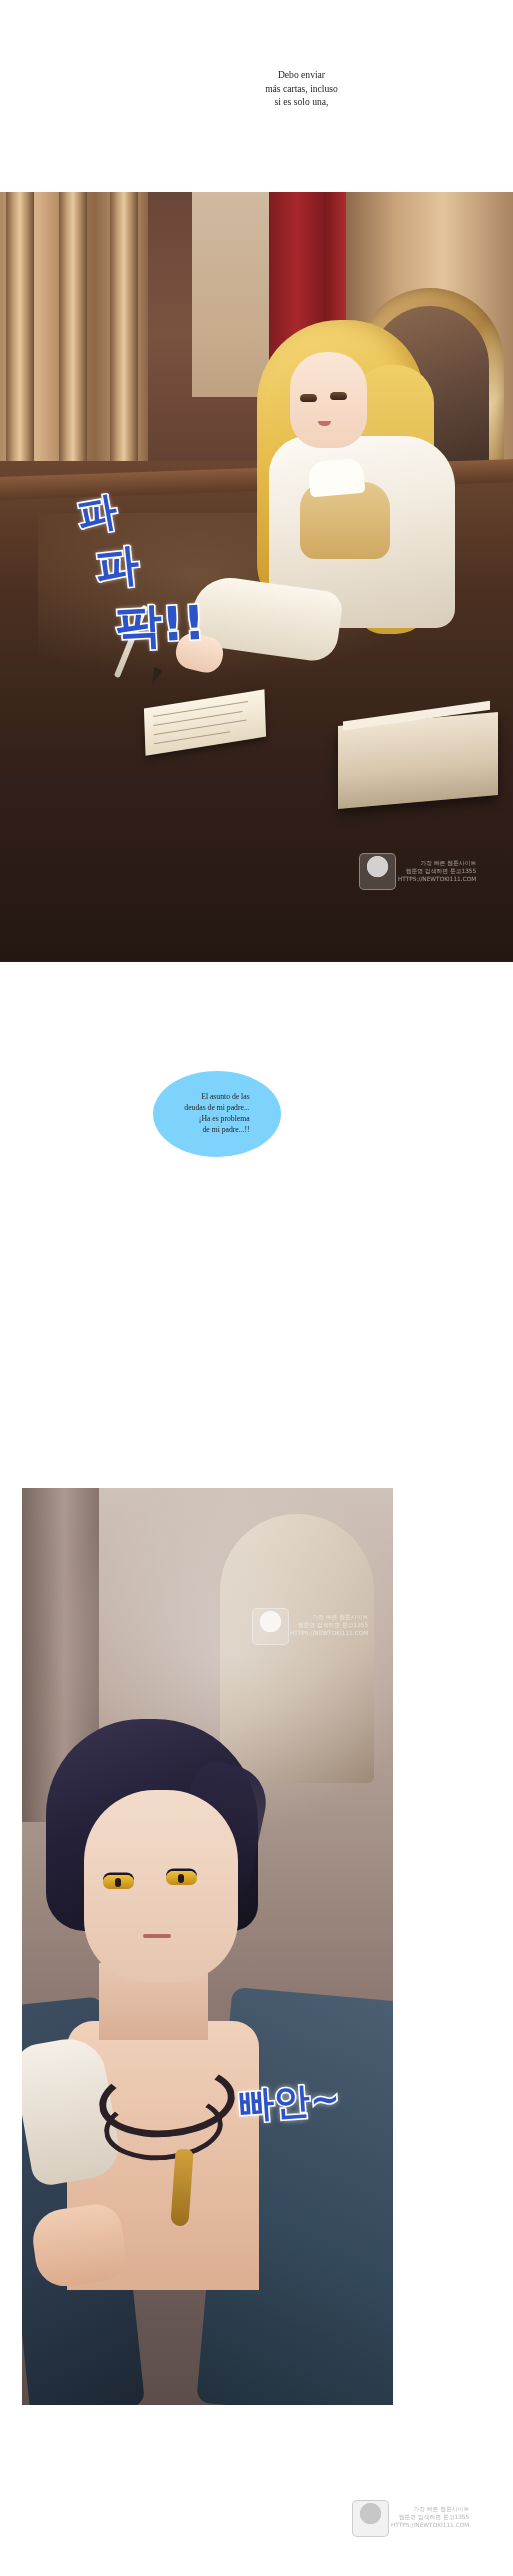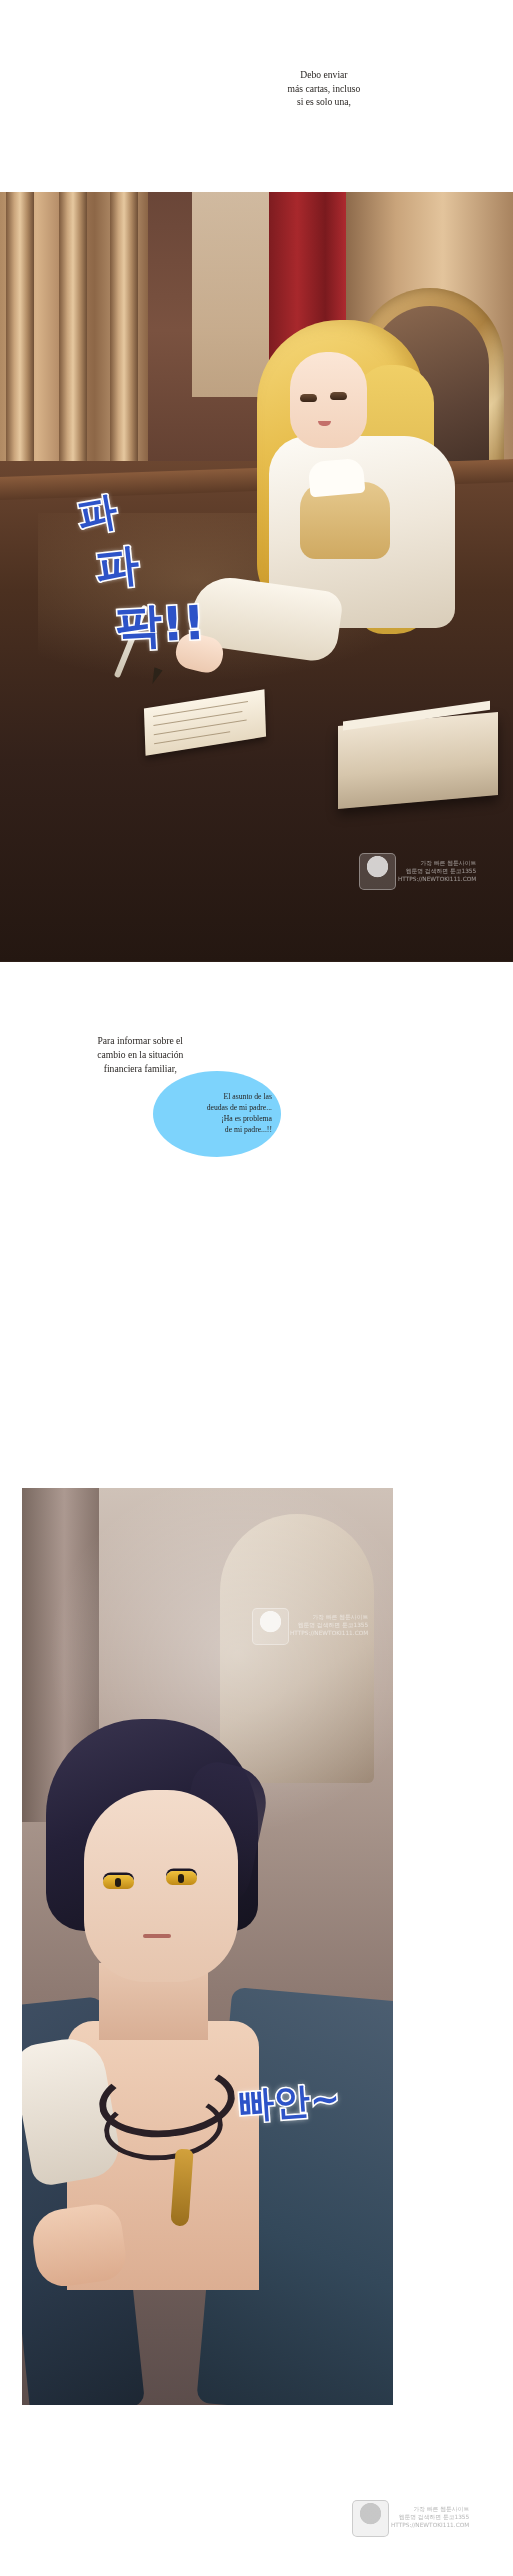--- a/index.html
+++ b/index.html
@@ -219,21 +219,21 @@
   }
   #sfx-pa-1 { left: 77px; top: 302px; font-size: 40px; transform: rotate(-10deg); }
   #sfx-pa-2 { left: 95px; top: 353px; font-size: 44px; transform: rotate(-6deg); }
   #sfx-pa-3 { left: 115px; top: 411px; font-size: 47px; transform: rotate(-3deg); }
 
   
   .bubble-burst {
     position: absolute;
     display: flex;
     align-items: center;
-    justify-content: flex-end;
+    justify-content: center;
     text-align: center;
     color: #231f1c;
     background: #ffffff;
     border-radius: 50%;
     box-shadow:
       0 0 0 1.9px #ffffff,
       0 0 0 3.8px rgba(255,255,255,0.6);
   }
   .bubble-burst::before {
     content: "";
@@ -502,25 +502,20 @@
 si es solo una,</div>
   </div>
 
   <div class="watermark-logo" id="wm-1-logo"></div>
   <div class="watermark" id="wm-1">가장 빠른 웹툰사이트
 웹툰명 검색하면 툰코1355
 HTTPS://NEWTOKI111.COM</div>
 
   <div class="gutter" id="gutter-2"></div>
 
-  <div class="bubble-burst" id="bubble-mid">
-    <div class="bubble-text">Para informar sobre el
-cambio en la situación
-financiera familiar,</div>
-  </div>
   <div class="bubble-burst" id="bubble-small">
     <div class="bubble-text">El asunto de las
 deudas de mi padre...
 ¡Ha es problema
 de mi padre...!!</div>
   </div>
 
   <div class="panel" id="panel-man">
     <div class="man-bg-pillar"></div>
     <div class="man-bg-mirror"></div>

